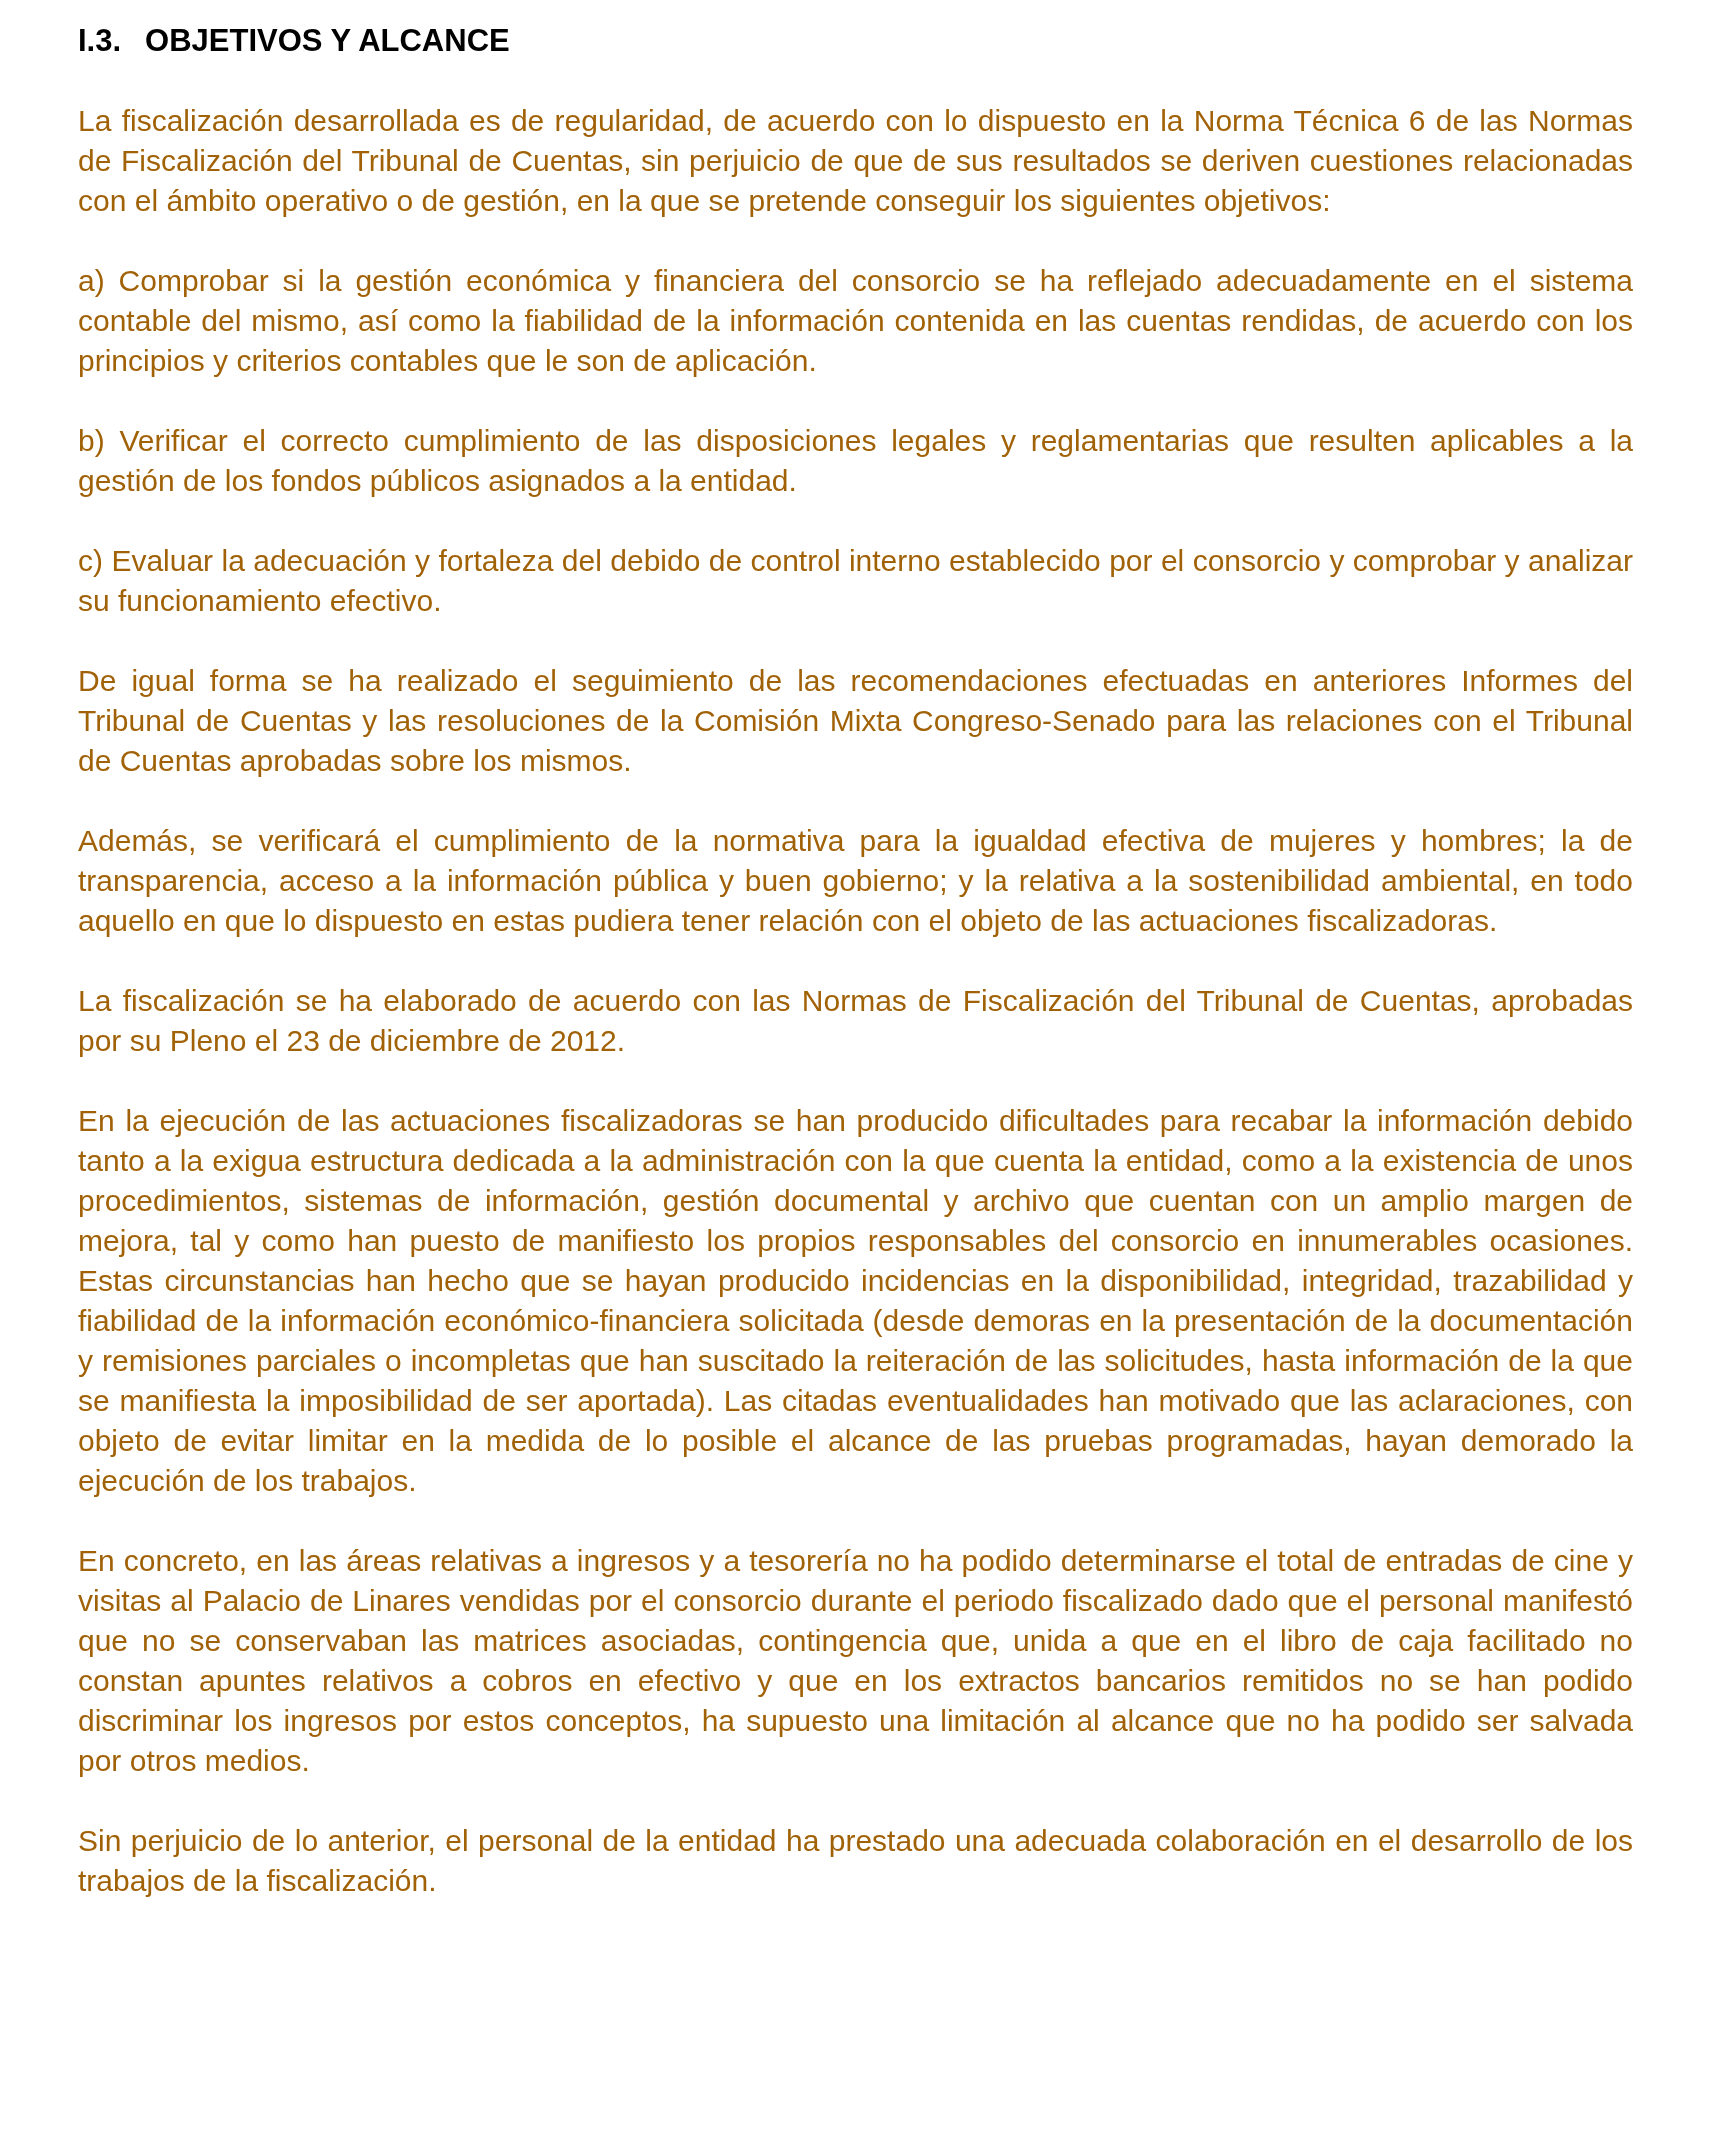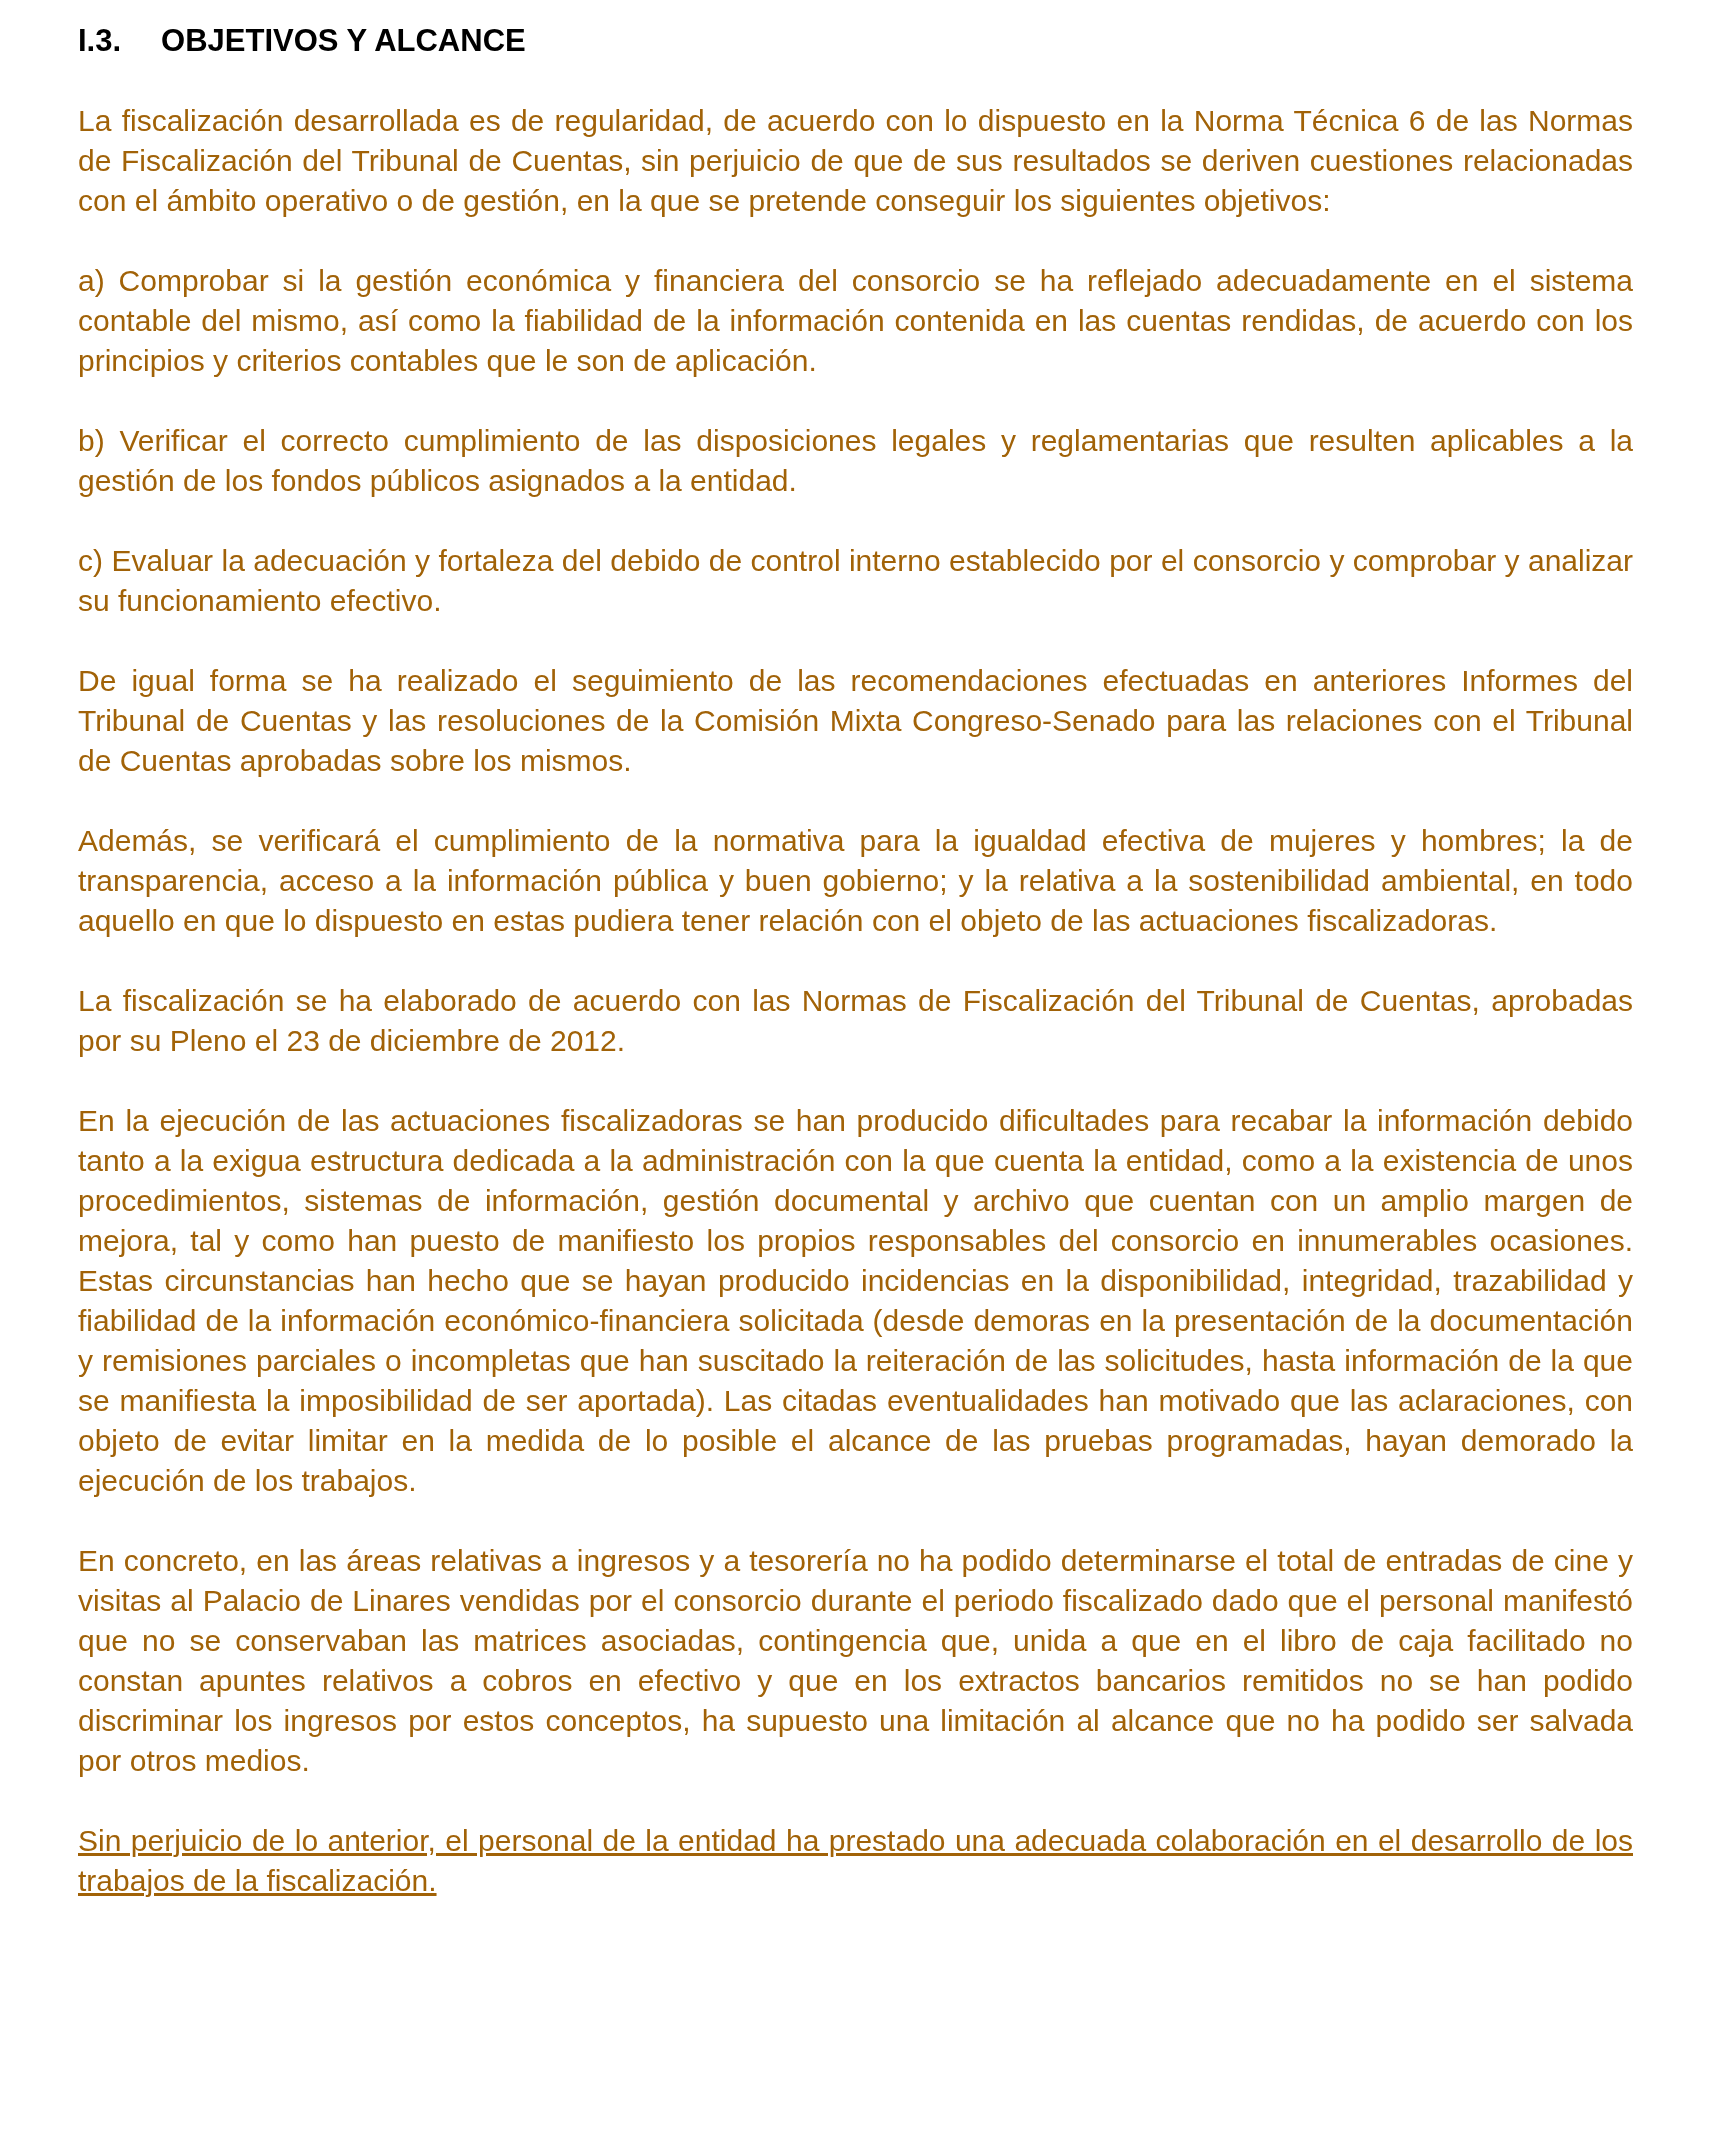--- a/index.html
+++ b/index.html
@@ -15,32 +15,31 @@
     padding: 22.5px 78px 24px 78px;
   }
   .heading {
     font-size: 31px;
     font-weight: 700;
     margin: 0 0 42px 0;
     color: #000000;
   }
   .heading .num {
     display: inline-block;
-    margin-right: 40px;
+    margin-right: 24px;
   }
   p.body-par {
     font-size: 30px;
     line-height: 40px;
     text-align: justify;
     margin: 0 0 40px 0;
     color: #a16207;
   }
   p.body-par:last-child {
     margin-bottom: 8px;
-    text-decoration: underline;
   }
 </style>
 </head>
 <body>
 
 <main class="page">
 
   <h1 class="heading"><span class="num">I.3.</span><span>OBJETIVOS Y ALCANCE</span></h1>
 
   <p class="body-par">La fiscalización desarrollada es de regularidad, de acuerdo con lo dispuesto en la Norma Técnica 6 de las Normas de Fiscalización del Tribunal de Cuentas, sin perjuicio de que de sus resultados se deriven cuestiones relacionadas con el ámbito operativo o de gestión, en la que se pretende conseguir los siguientes objetivos:</p>

